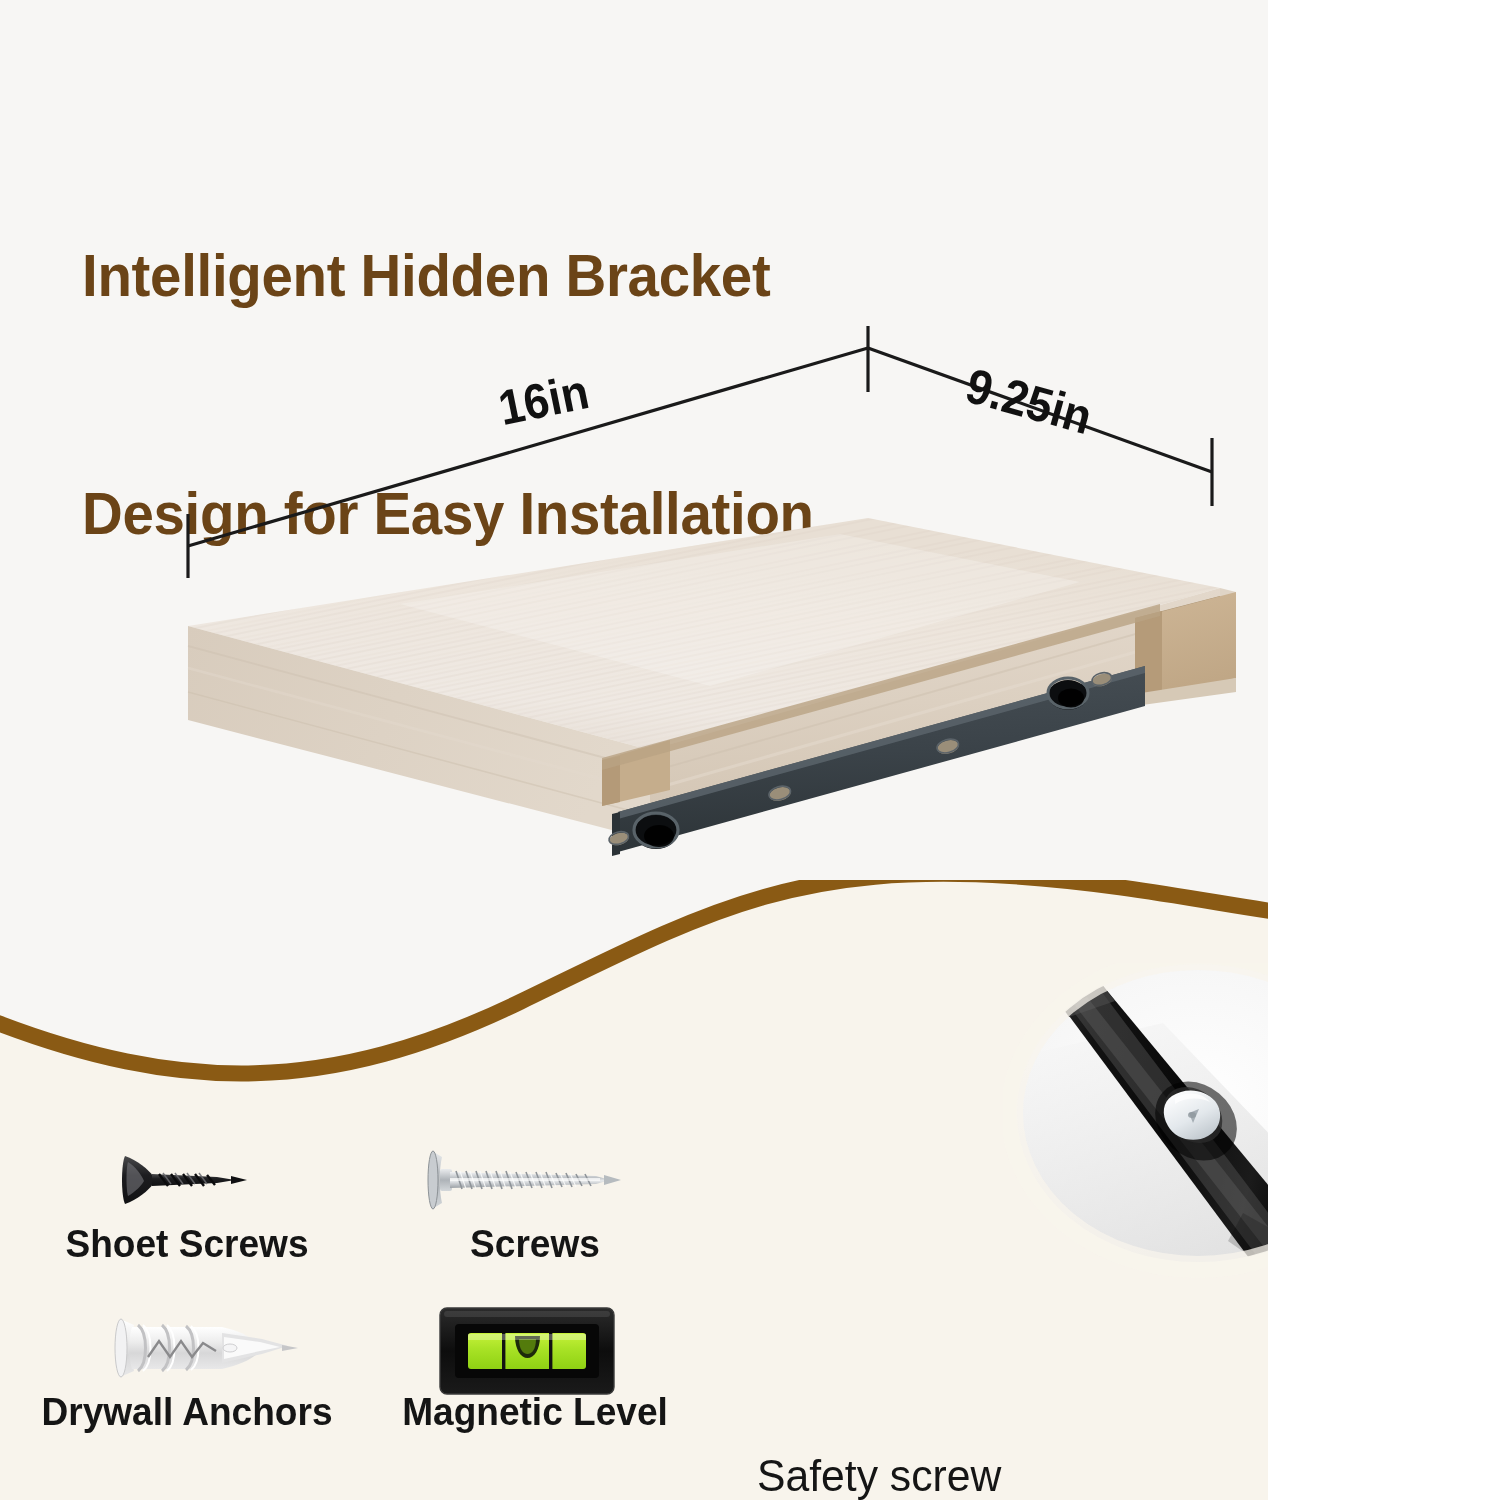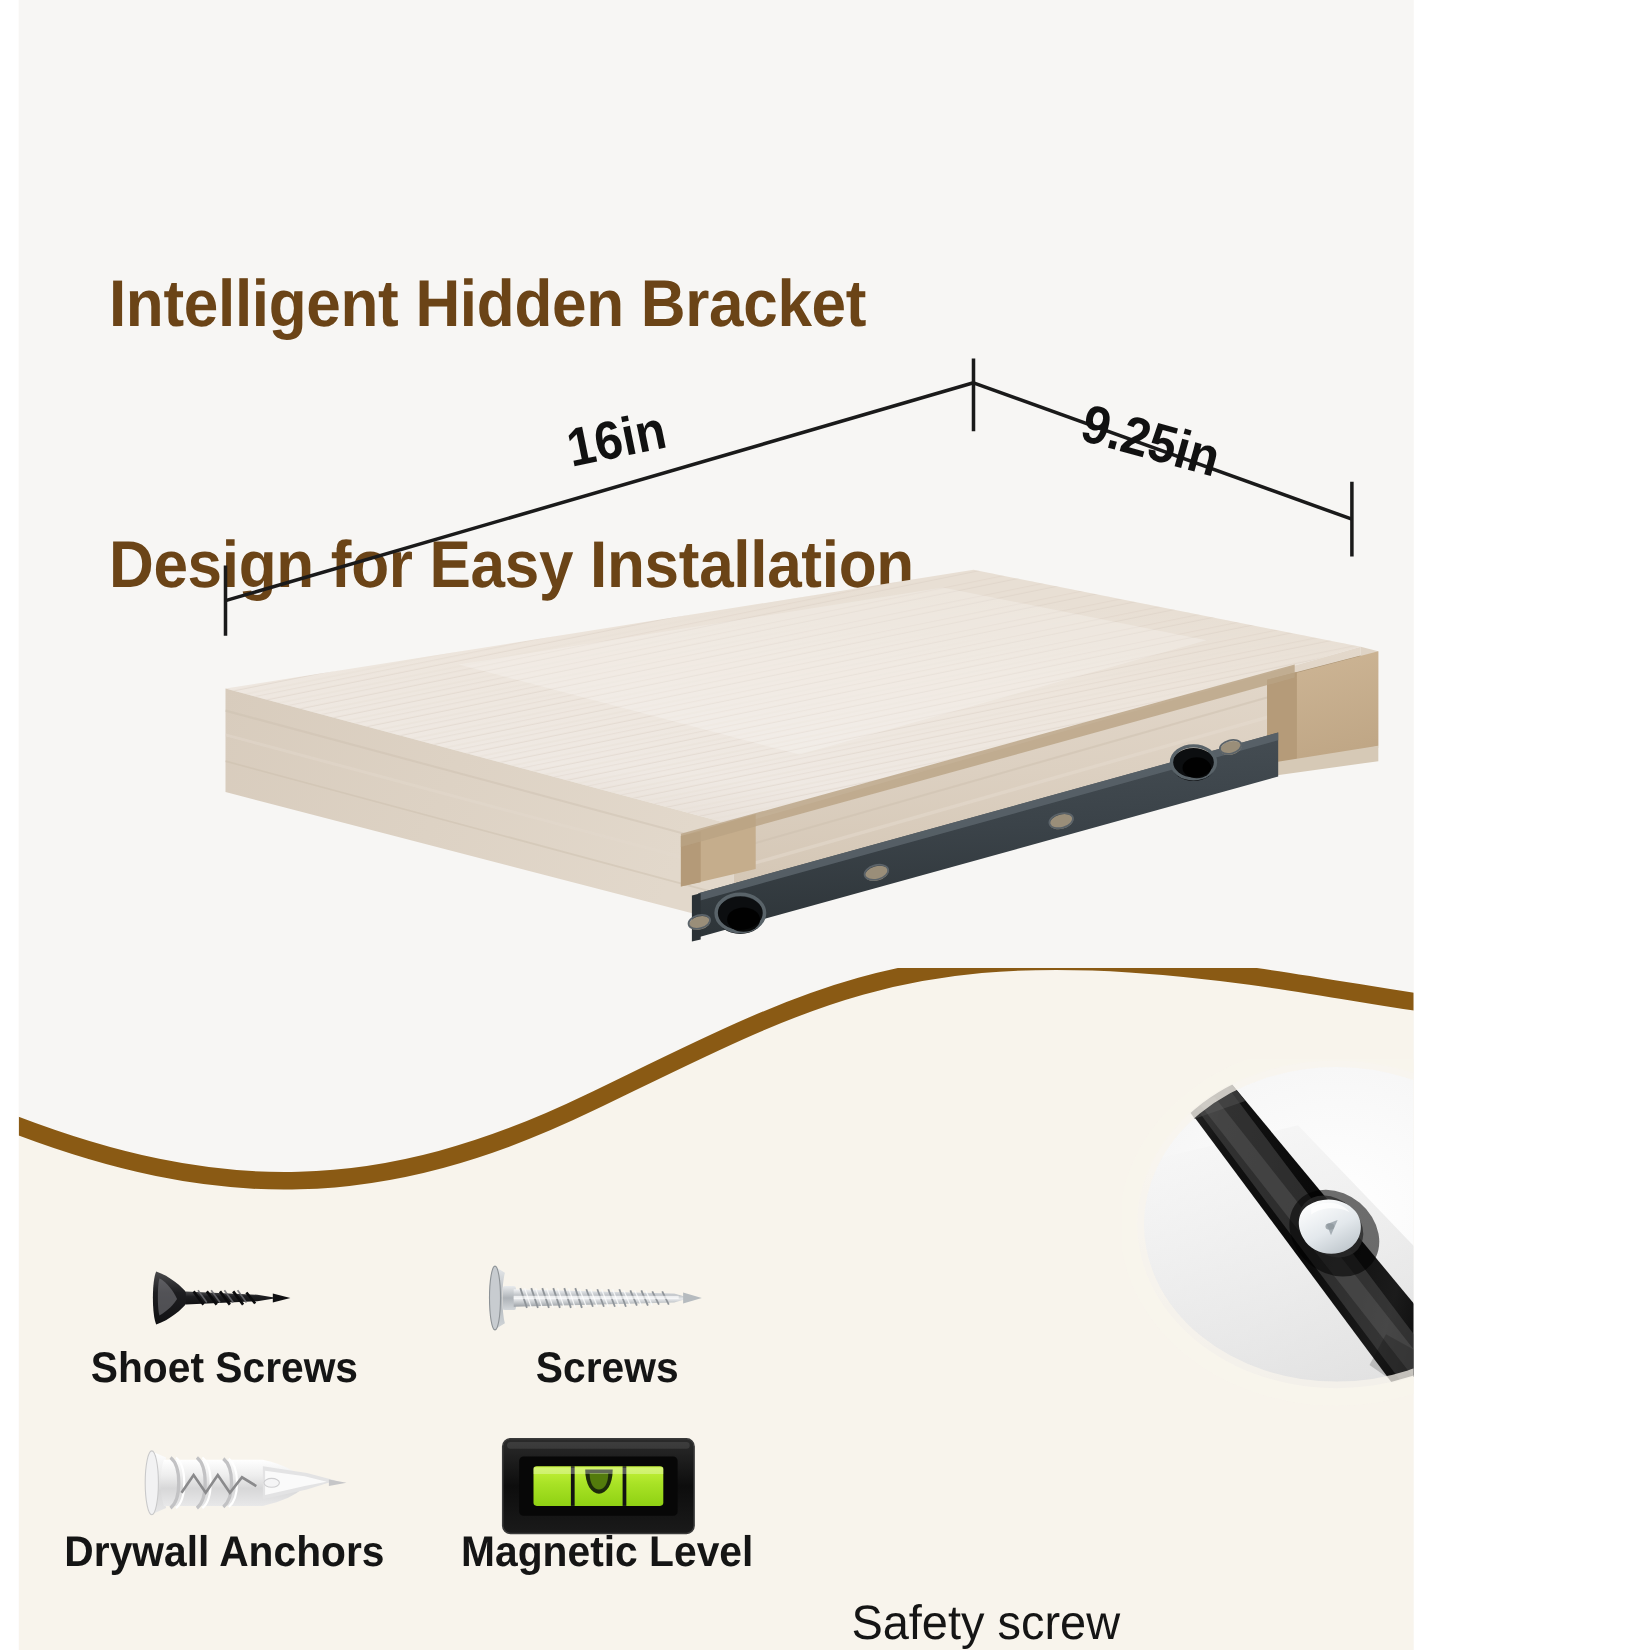--- a/index.html
+++ b/index.html
@@ -7,21 +7,20 @@
     padding: 0;
     background: #ffffff;
   }
   #page {
     position: relative;
     width: 1268px;
     height: 1500px;
     overflow: hidden;
     font-family: "Liberation Sans", sans-serif;
     background: #F7F6F4;
-    margin-left: 17px;
   }
 
   
   .bg-top {
     position: absolute;
     left: 0; top: 0;
     width: 1500px; height: 1070px;
     background: #F7F6F4;
   }
   .bg-bottom-wrap {

